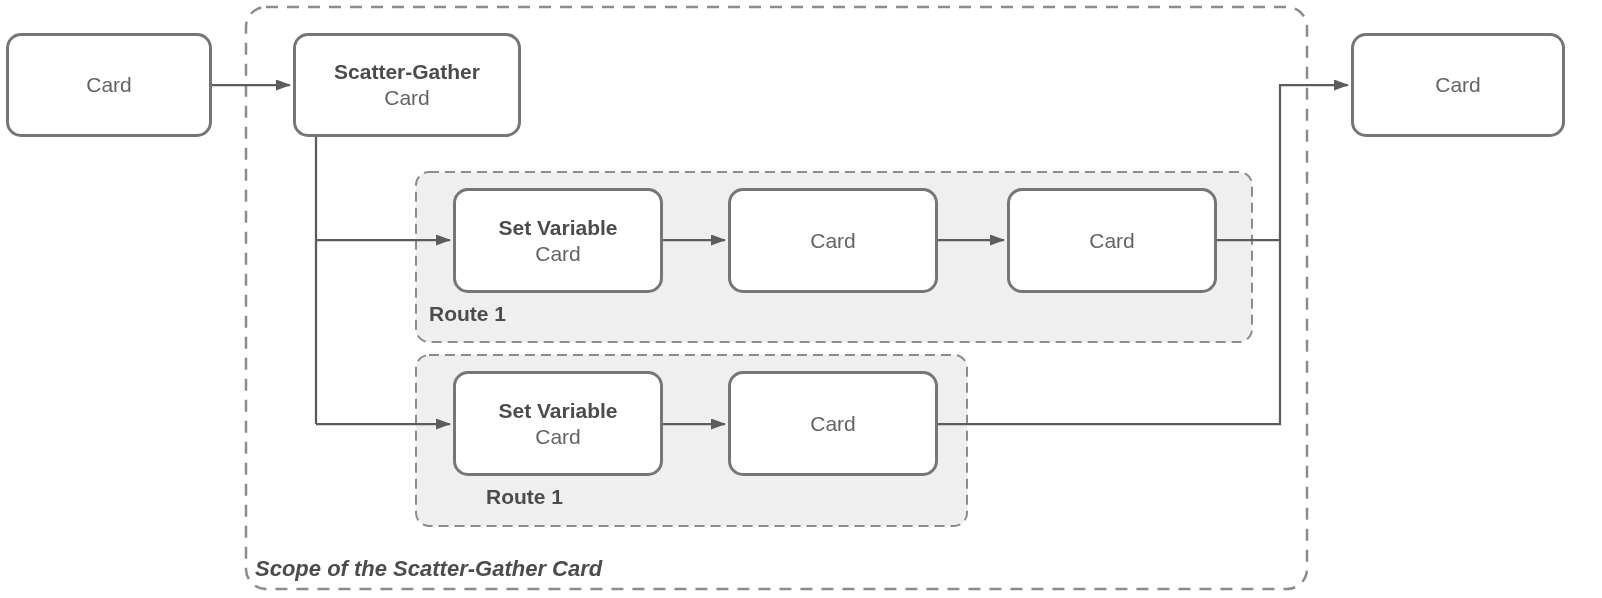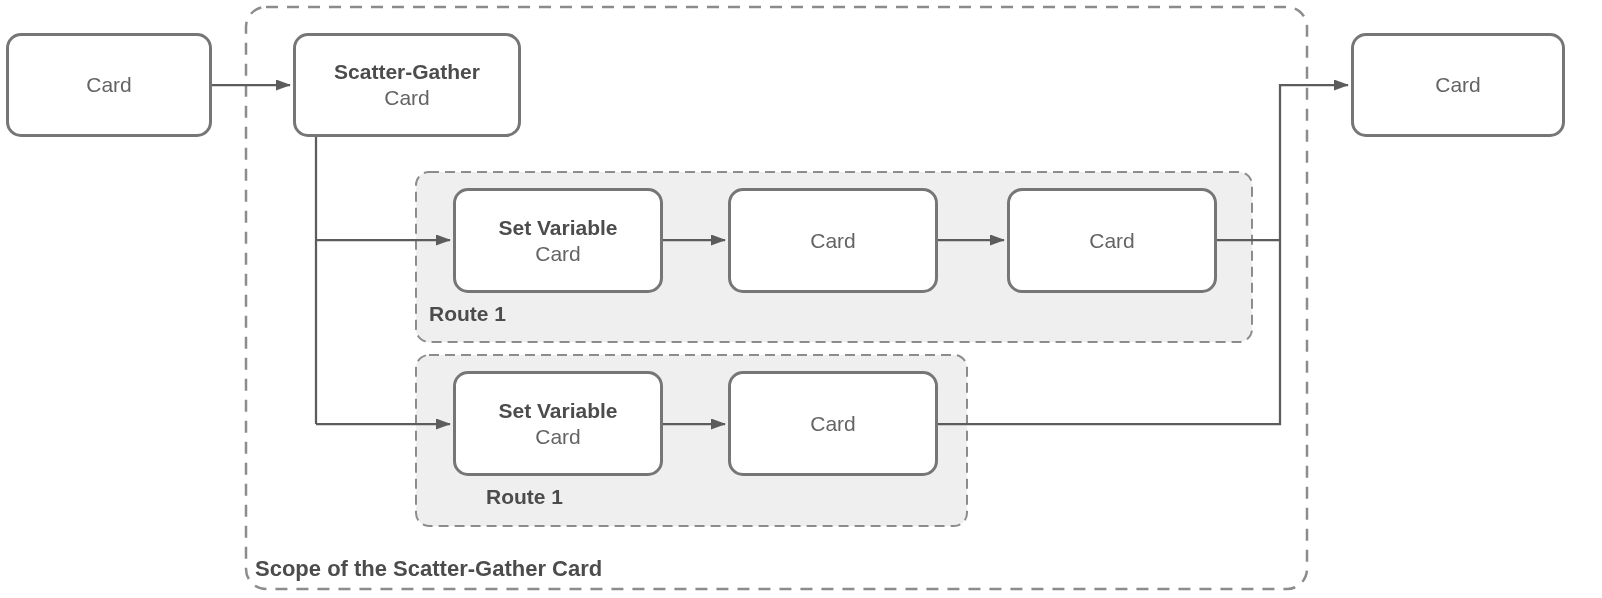--- a/index.html
+++ b/index.html
@@ -130,15 +130,15 @@
 
   <div class="node" style="left:453px; top:371px; width:210px; height:105px;">
     <span class="title">Set Variable</span>
     <span class="sub">Card</span>
   </div>
   <div class="node" style="left:728px; top:371px; width:210px; height:105px;">
     <span class="label">Card</span>
   </div>
   <div class="zone-label" style="left:449px; top:485px;margin-left:37px;">Route 1</div>
 
-  <div class="scope-caption" style="left:255px; top:556px;">Scope of the Scatter-Gather Card</div>
+  <div class="scope-caption" style="left:255px; top:556px;font-style:italic;">Scope of the Scatter-Gather Card</div>
 
 </div>
 
 </body></html>

